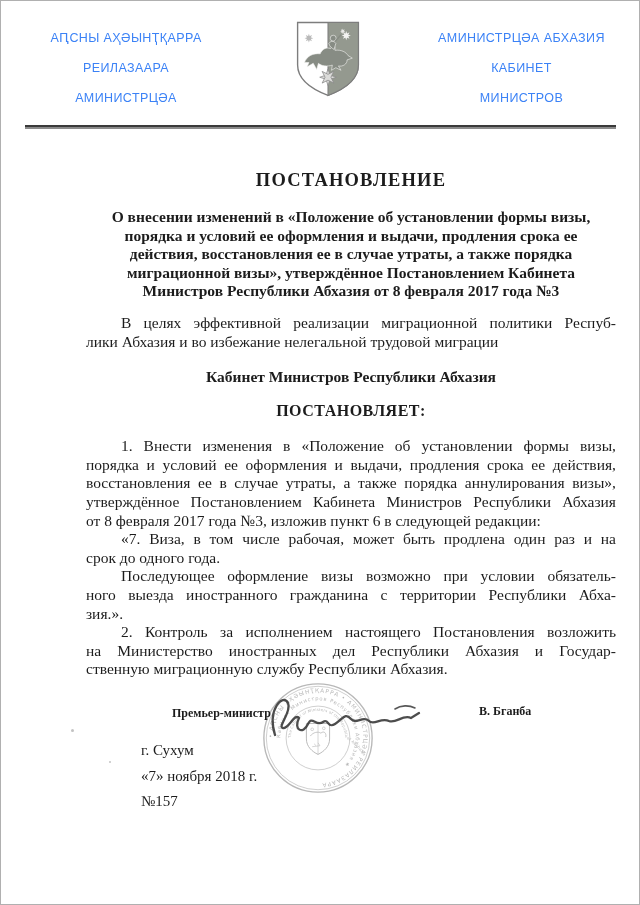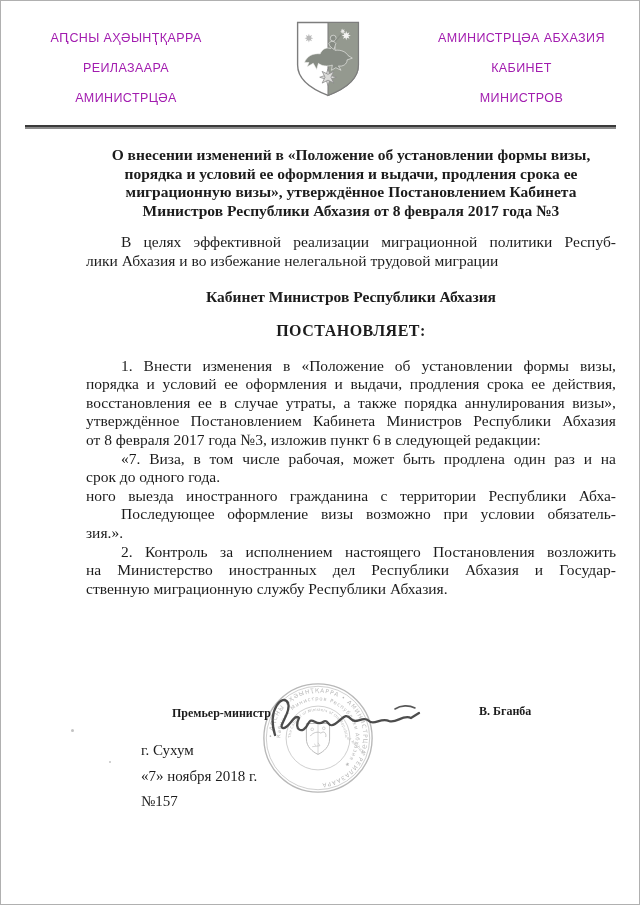--- a/index.html
+++ b/index.html
@@ -16,21 +16,21 @@
   
   .letterhead{
     display:flex;
     align-items:flex-start;
     padding:16px 30px 0 30px;
   }
   .org{
     font-family:"Liberation Sans","DejaVu Sans",sans-serif;
     font-size:12.5px;
     letter-spacing:.4px;
-    color:#a21caf;
+    color:#3b82f6;
     text-align:center;
     line-height:30px;
     padding-top:6px;
   }
   .org-left{width:190px;}
   .org-right{width:175px;}
   .emblem-col{flex:1;display:flex;justify-content:center;}
   .emblem-col svg{display:block;}
   .rule{
     height:4px;
@@ -118,25 +118,27 @@
       <div>АМИНИСТРЦӘА АБХАЗИЯ</div>
       <div>КАБИНЕТ</div>
       <div>МИНИСТРОВ</div>
     </div>
   </div>
 
   <div class="rule"></div>
 
   <div class="content">
 
+    <h1 class="doc-title">ПОСТАНОВЛЕНИЕ</h1>
 
     <div class="subject">
       <div>О внесении изменений в «Положение об установлении формы визы,</div>
       <div>порядка и условий ее оформления и выдачи, продления срока ее</div>
-      <div>миграционную визы», утверждённое Постановлением Кабинета</div>
+      <div>действия, восстановления ее в случае утраты, а также порядка</div>
+      <div>миграционной визы», утверждённое Постановлением Кабинета</div>
       <div>Министров Республики Абхазия от 8 февраля 2017 года №3</div>
     </div>
 
     <div class="para preamble">
       <div class="jline ind">В целях эффективной реализации миграционной политики Респуб-</div>
       <div class="lline">лики Абхазия и во избежание нелегальной трудовой миграции</div>
     </div>
 
     <div class="authority">Кабинет Министров Республики Абхазия</div>
 
@@ -148,22 +150,22 @@
         <div class="jline">порядка и условий ее оформления и выдачи, продления срока ее действия,</div>
         <div class="jline">восстановления ее в случае утраты, а также порядка аннулирования визы»,</div>
         <div class="jline">утверждённое Постановлением Кабинета Министров Республики Абхазия</div>
         <div class="lline">от 8 февраля 2017 года №3, изложив пункт 6 в следующей редакции:</div>
       </div>
       <div class="para">
         <div class="jline ind">«7. Виза, в том числе рабочая, может быть продлена один раз и на</div>
         <div class="lline">срок до одного года.</div>
       </div>
       <div class="para">
+        <div class="jline ind">Последующее оформление визы возможно при условии обязатель-</div>
         <div class="jline">ного выезда иностранного гражданина с территории Республики Абха-</div>
-        <div class="jline ind">Последующее оформление визы возможно при условии обязатель-</div>
         <div class="lline">зия.».</div>
       </div>
       <div class="para">
         <div class="jline ind">2. Контроль за исполнением настоящего Постановления возложить</div>
         <div class="jline">на Министерство иностранных дел Республики Абхазия и Государ-</div>
         <div class="lline">ственную миграционную службу Республики Абхазия.</div>
       </div>
     </div>
   </div>
 

